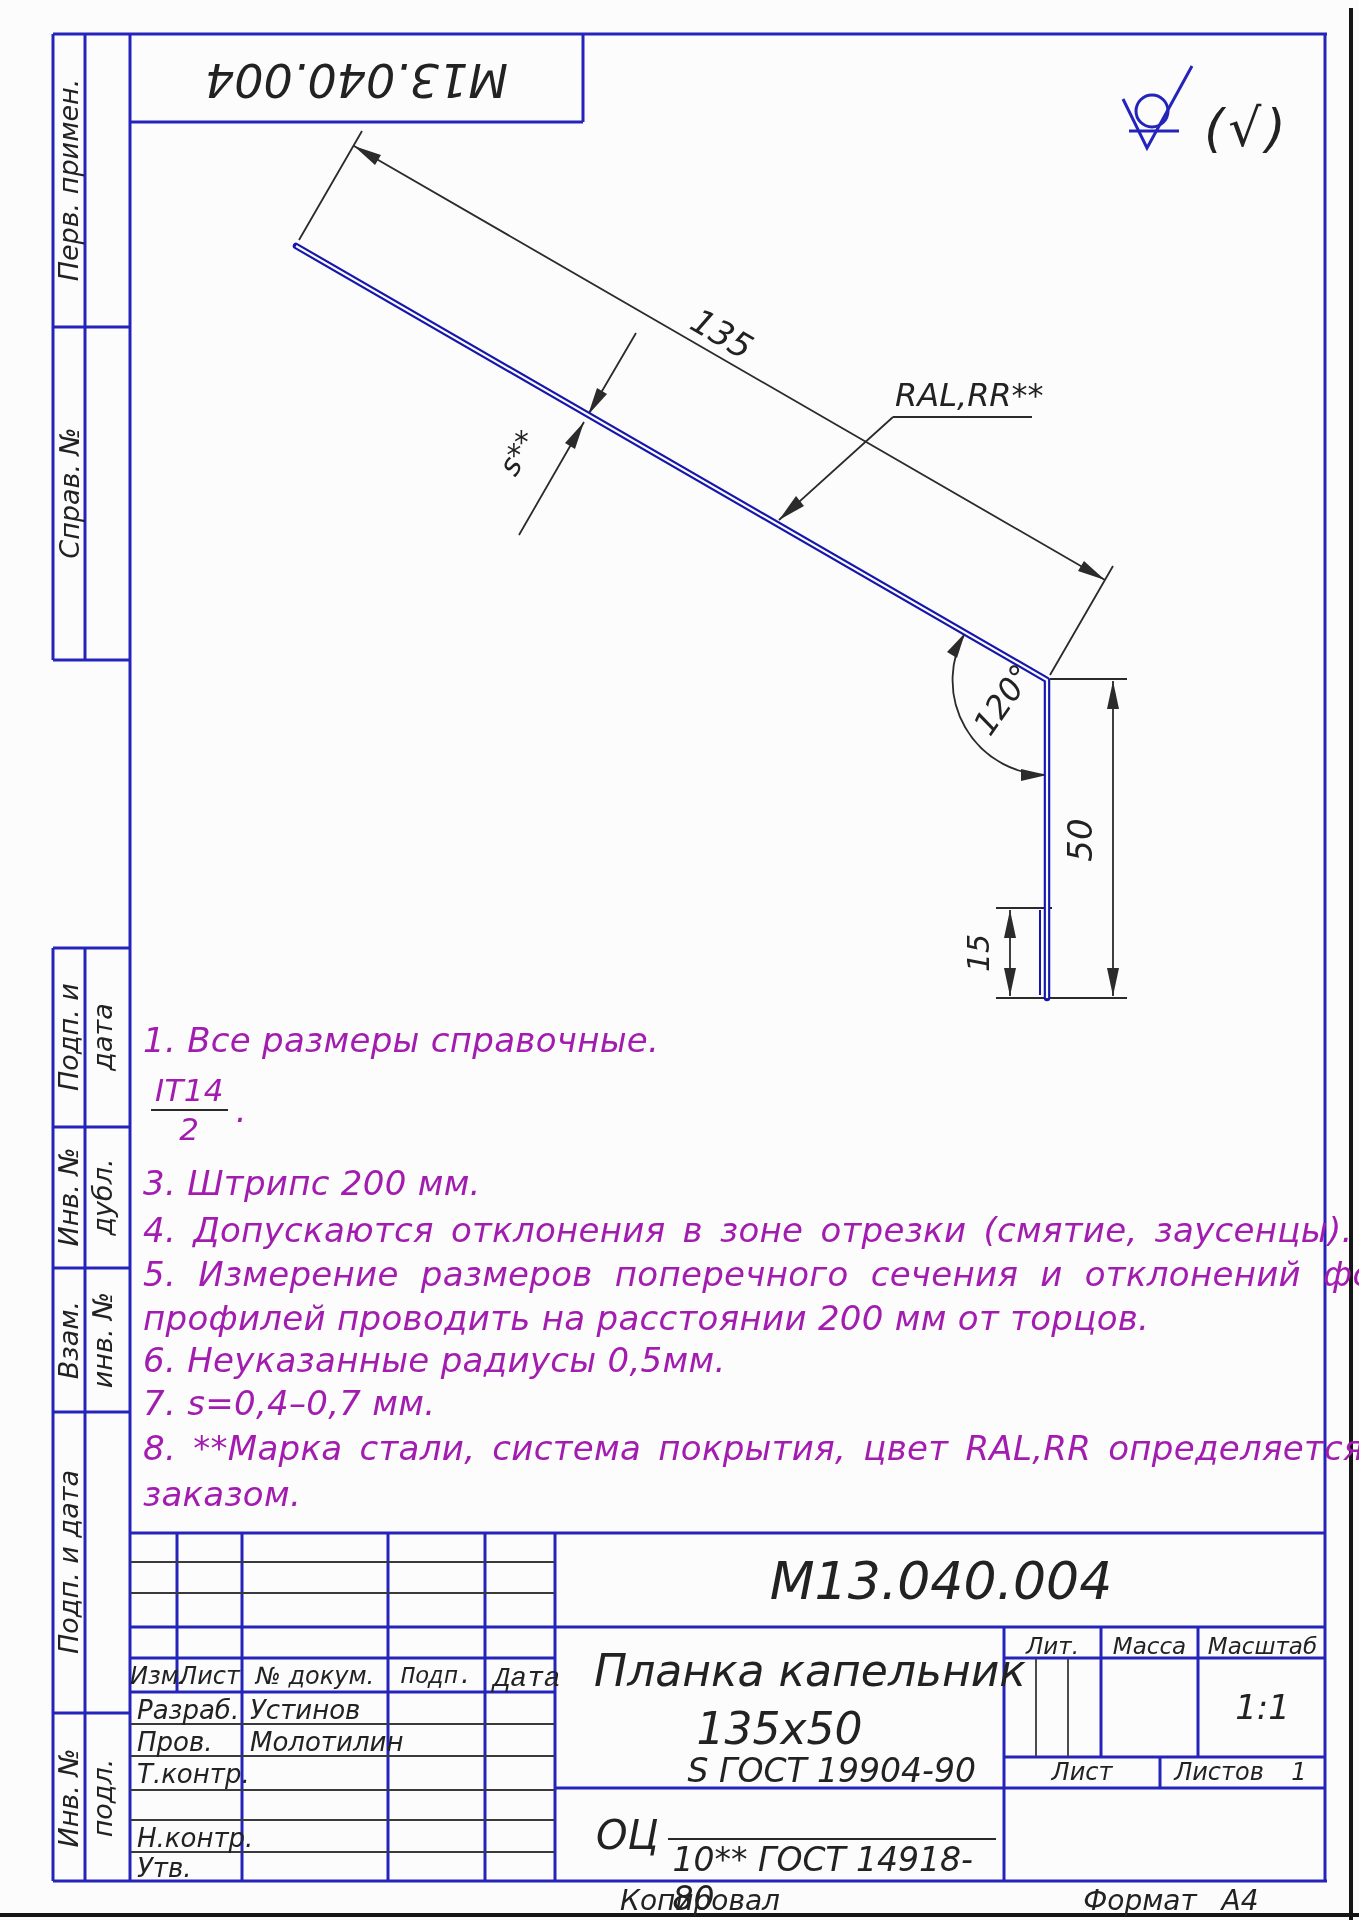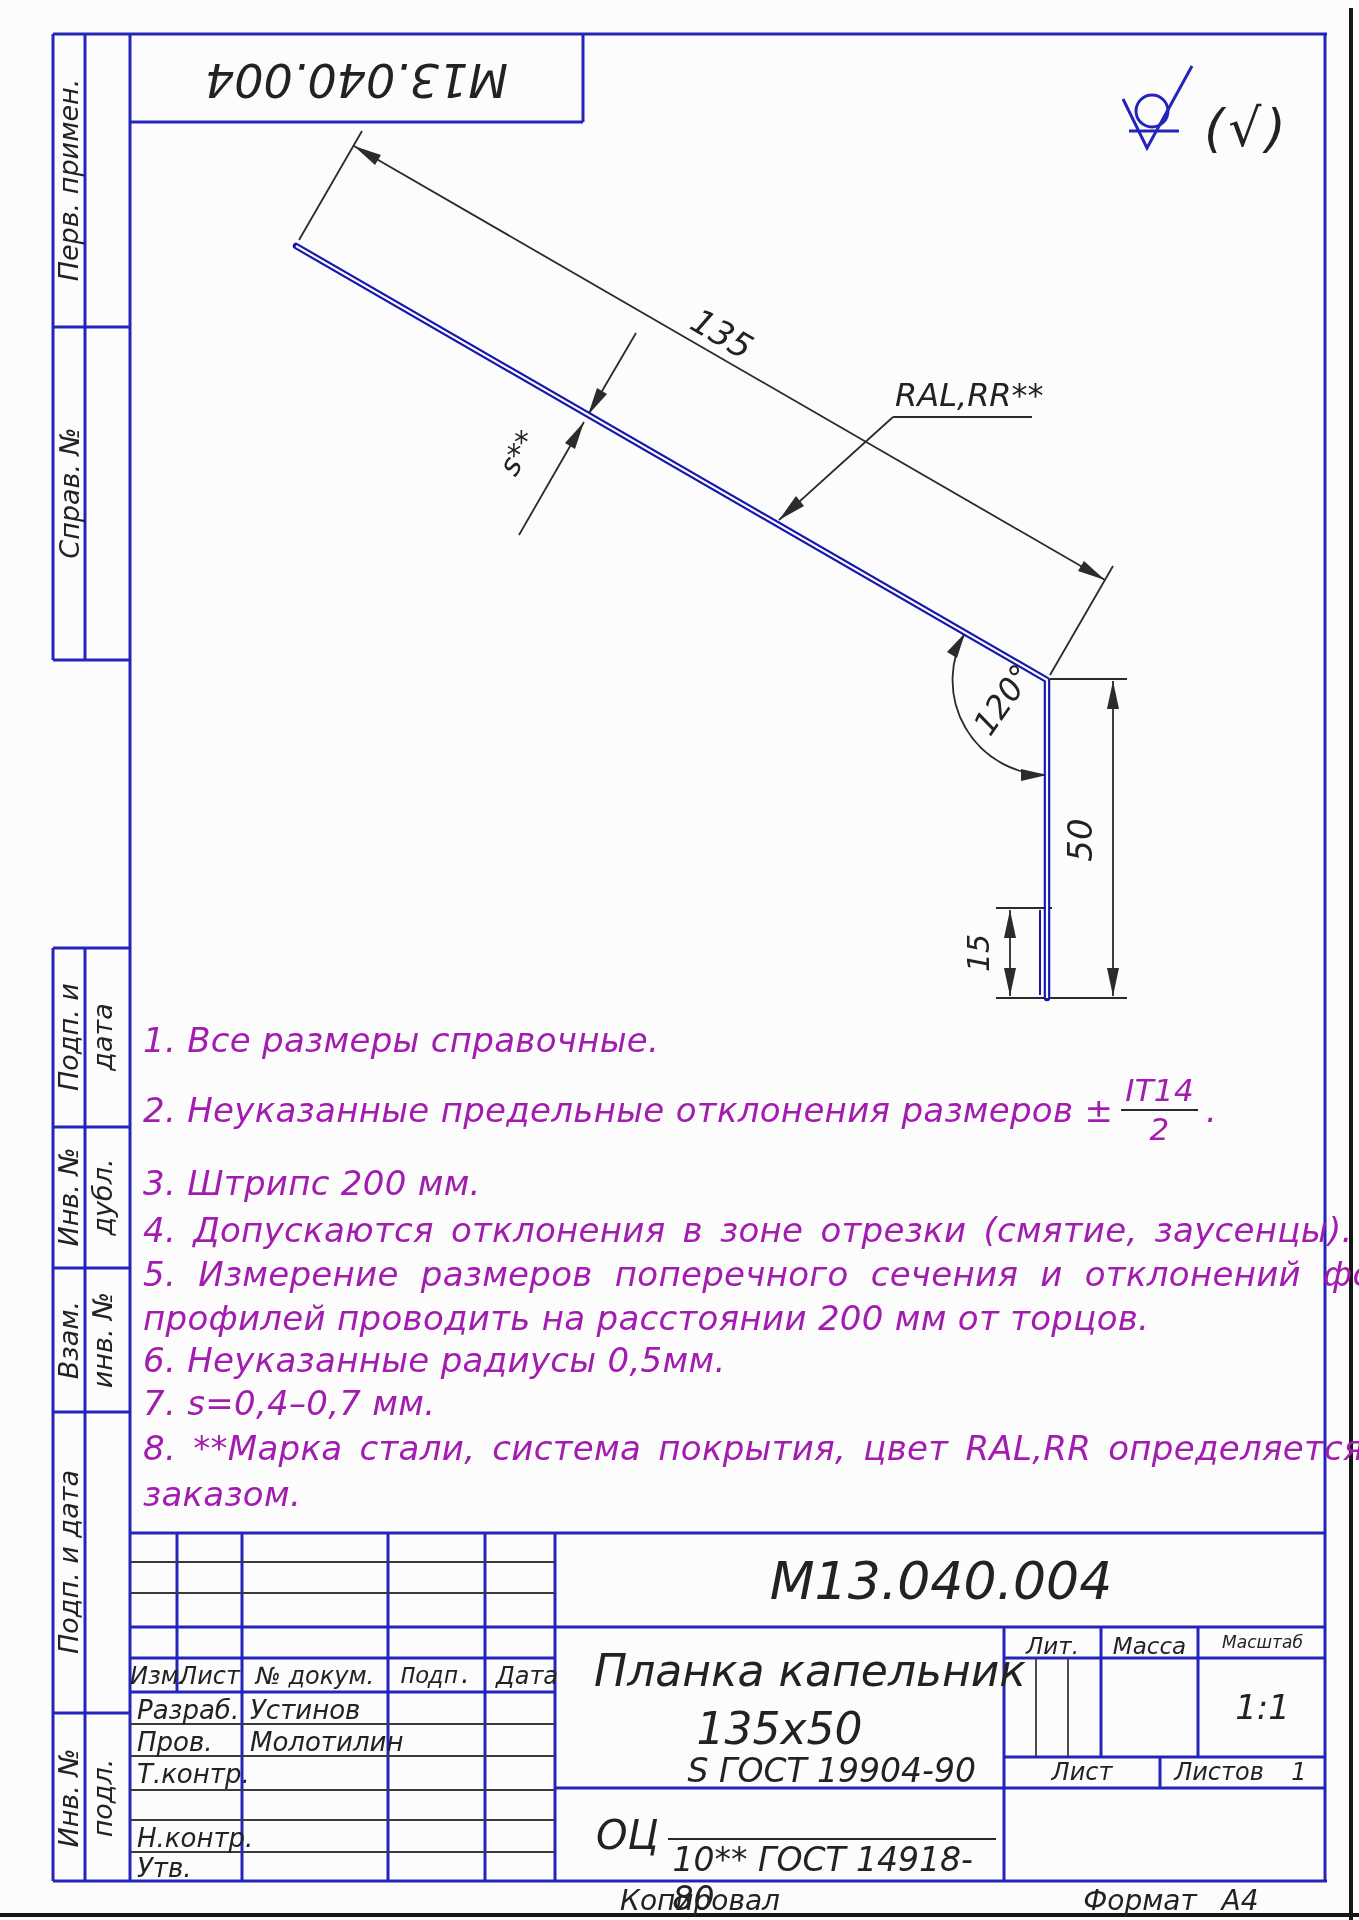--- a/index.html
+++ b/index.html
@@ -106,59 +106,58 @@
   <div class="vlab" style="left:-78px;  top:163px;  width:294px;">Перв. примен.</div>
   <div class="vlab" style="left:-97px;  top:476px;  width:333px;">Справ. №</div>
   <div class="vlab" style="left:-21px;  top:1020px; width:179px;">Подп. и дата</div>
   <div class="vlab" style="left:-2px;   top:1180px; width:141px;">Инв. № дубл.</div>
   <div class="vlab" style="left:-3px;   top:1323px; width:144px;">Взам. инв. №</div>
   <div class="vlab" style="left:-82px;  top:1545px; width:301px;">Подп. и дата</div>
   <div class="vlab" style="left:-16px;  top:1781px; width:170px;">Инв. № подл.</div>
 
   <div class="note" style="top:1020px;">1.  Все размеры справочные.</div>
   <div class="note noteflex" style="top:1072px;">
-    <span>2.  Неуказанные предельные отклонения размеров ±</span>
     <span class="frac">
       <span class="num-u">IT14</span>
       <span>2</span>
     </span>
     <span>.</span>
   </div>
   <div class="note" style="top:1163px;">3.  Штрипс 200 мм.</div>
   <div class="note ws2" style="top:1210px;">4.  Допускаются отклонения в зоне отрезки (смятие, заусенцы).</div>
   <div class="note ws1" style="top:1254px;">5.  Измерение размеров поперечного сечения и отклонений формы</div>
   <div class="note" style="top:1298px;">профилей проводить на расстоянии 200 мм от торцов.</div>
   <div class="note" style="top:1340px;">6.  Неуказанные  радиусы 0,5мм.</div>
   <div class="note" style="top:1383px;">7.  s=0,4–0,7 мм.</div>
   <div class="note ws2" style="top:1428px;">8.  **Марка стали, система покрытия, цвет RAL,RR  определяется</div>
   <div class="note" style="top:1474px;">заказом.</div>
 
   <div class="t c" style="left:130px; top:1663px; width:47px;  font-size:24px;">Изм.</div>
   <div class="t c" style="left:177px; top:1663px; width:65px;  font-size:24px;">Лист</div>
   <div class="t c" style="left:242px; top:1663px; width:146px; font-size:24px;">№ докум.</div>
   <div class="t c" style="left:388px; top:1663px; width:97px;  font-size:24px;font-family:Liberation Mono, monospace;">Подп.</div>
-  <div class="t c" style="left:485px; top:1663px; width:84px;  font-size:24px;">Дата</div>
+  <div class="t c" style="left:485px; top:1663px; width:84px;  font-size:28px;font-family:Liberation Mono, monospace;">Дата</div>
 
   <div class="t" style="left:137px; top:1696px; font-size:26px;">Разраб.</div>
   <div class="t" style="left:250px; top:1696px; font-size:26px;">Устинов</div>
   <div class="t" style="left:137px; top:1728px; font-size:26px;">Пров.</div>
   <div class="t" style="left:250px; top:1728px; font-size:26px;">Молотилин</div>
   <div class="t" style="left:137px; top:1760px; font-size:26px;">Т.контр.</div>
   <div class="t" style="left:137px; top:1793px; font-size:26px;"></div>
   <div class="t" style="left:137px; top:1824px; font-size:26px;">Н.контр.</div>
   <div class="t" style="left:137px; top:1854px; font-size:26px;">Утв.</div>
 
   <div class="t c" style="left:555px; top:1552px; width:772px; font-size:52px;">М13.040.004</div>
 
   <div class="t c" style="left:555px; top:1646px; width:510px; font-size:44px;">Планка капельник</div>
   <div class="t c" style="left:555px; top:1704px; width:449px; font-size:44px;">135х50</div>
 
   <div class="t c" style="left:1004px; top:1633px; width:97px;  font-size:23px;">Лит.</div>
   <div class="t c" style="left:1101px; top:1633px; width:97px;  font-size:23px;">Масса</div>
-  <div class="t c" style="left:1198px; top:1633px; width:129px; font-size:17px;">Масштаб</div>
+  <div class="t c" style="left:1198px; top:1633px; width:129px; font-size:23px;">Масштаб</div>
   <div class="t c" style="left:1198px; top:1688px; width:129px; font-size:34px;">1:1</div>
 
   <div class="t c" style="left:1004px; top:1759px; width:156px; font-size:24px;">Лист</div>
   <div class="t c" style="left:1160px; top:1759px; width:118px; font-size:24px;">Листов</div>
   <div class="t c" style="left:1278px; top:1759px; width:42px;  font-size:24px;">1</div>
 
   <div class="mat">
     <span style="font-size:40px; margin-right:1px;">ОЦ</span>
     <span class="frac" style="font-size:33px;gap:47px;">
       <span>S ГОСТ 19904-90</span>

